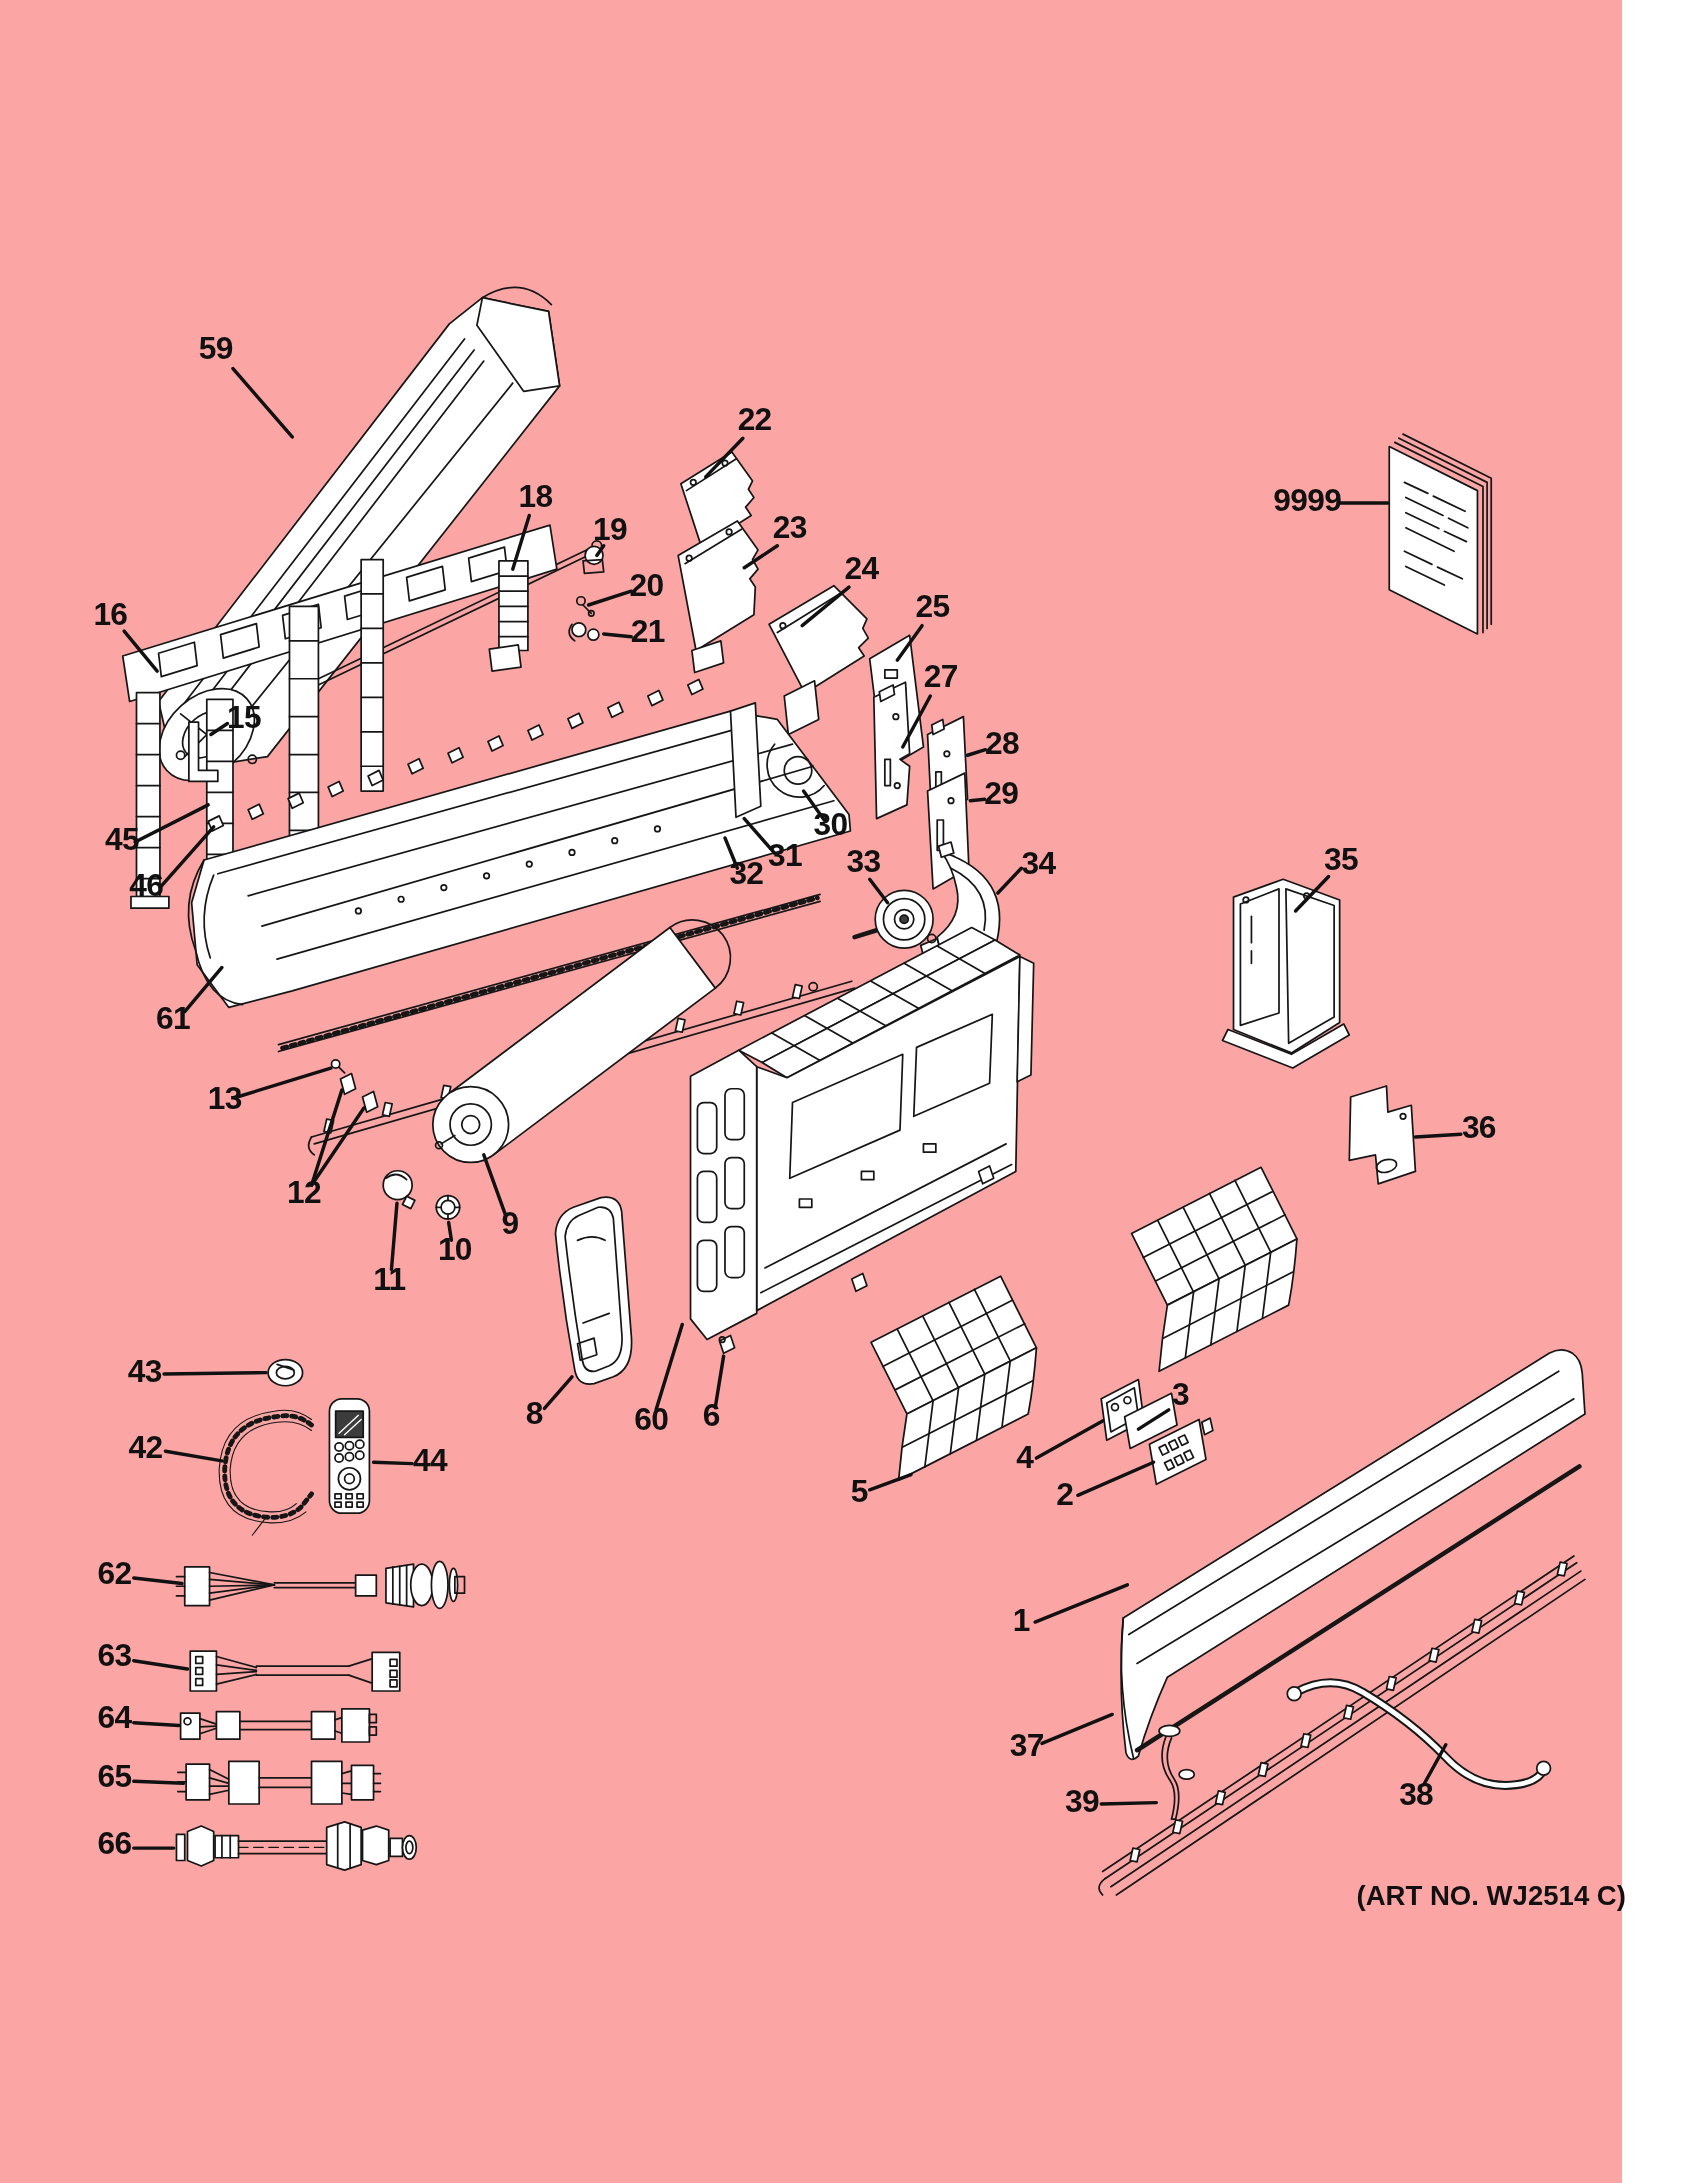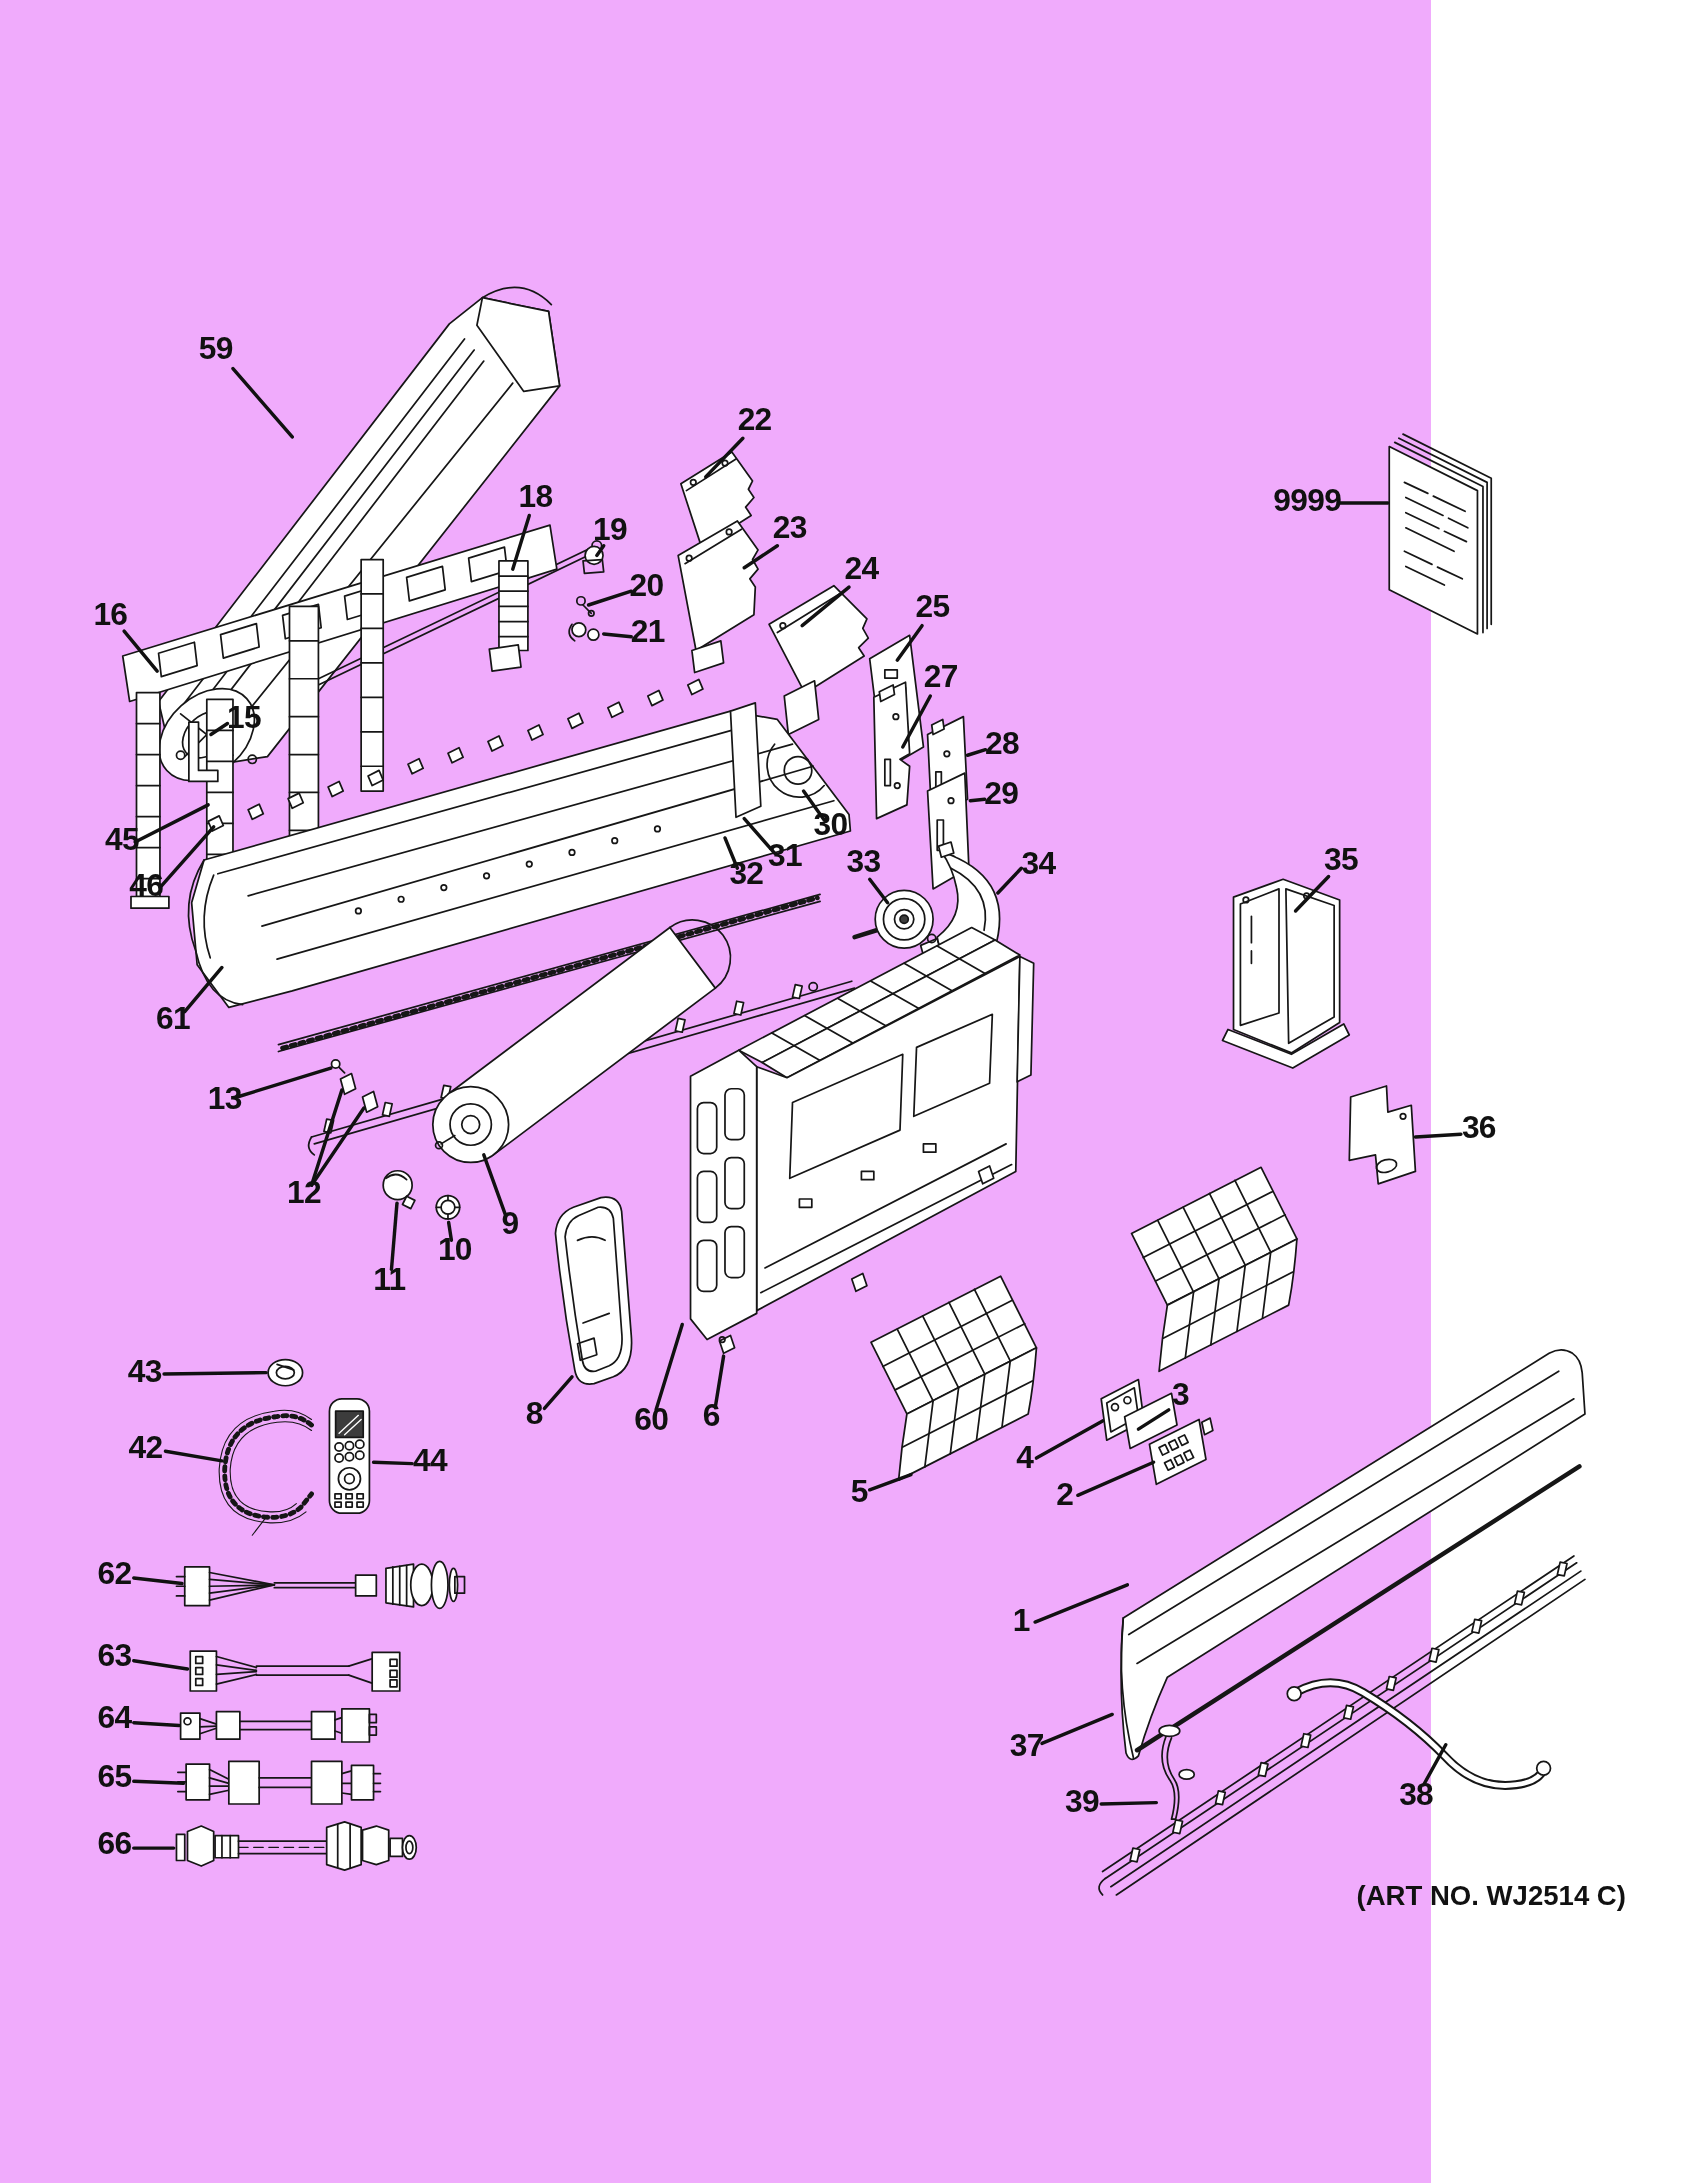--- a/index.html
+++ b/index.html
@@ -1,16 +1,16 @@
 <!DOCTYPE html>
 <html style="font-size:11px"><head>
 <meta charset="utf-8">
 <style>
   html,body{margin:0;padding:0;background:#fff;}
-  .stage{width:1431px;height:2183px;background:#f0abfc;position:relative;}
+  .stage{width:1622px;height:2183px;background:#fca5a5;position:relative;}
   svg{display:block;}
   svg *{fill:none;stroke:#161616;stroke-width:2.5;stroke-linejoin:round;stroke-linecap:round;}
   .w{fill:#ffffff;}
   .dk{fill:#3c3c3c;stroke:#161616;}
   .thick{stroke-width:6.5;}
   .thin{stroke-width:1.6;}
   .dash{stroke-dasharray:6 7;stroke-width:7;}
   .callout{font:bold 46px "Liberation Sans",sans-serif;fill:#111;stroke:none;text-anchor:middle;letter-spacing:-1px;}
   .leader{stroke:#111;stroke-width:5;}
   #art-number{font:700 40px "Liberation Sans",sans-serif;fill:#111;stroke:none;text-anchor:middle;}

